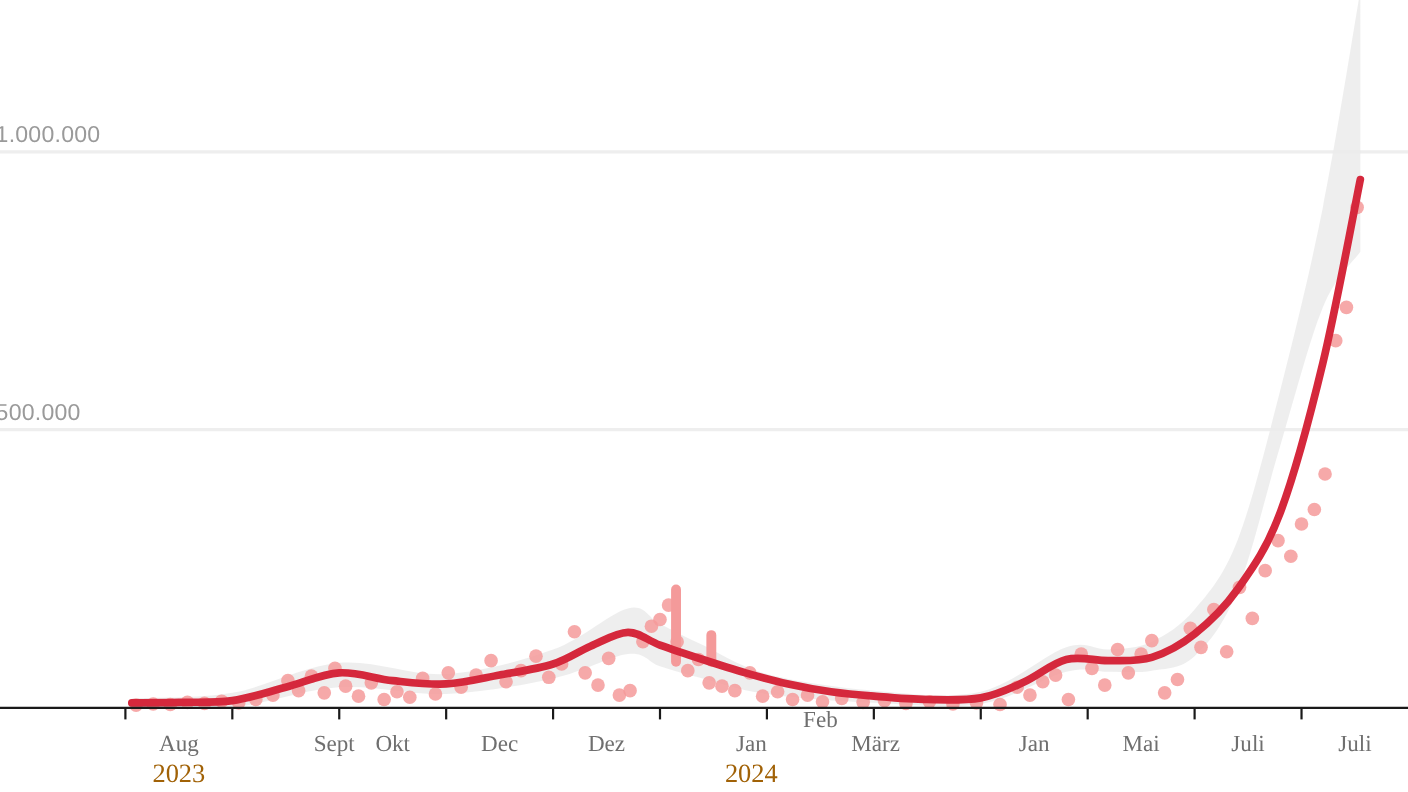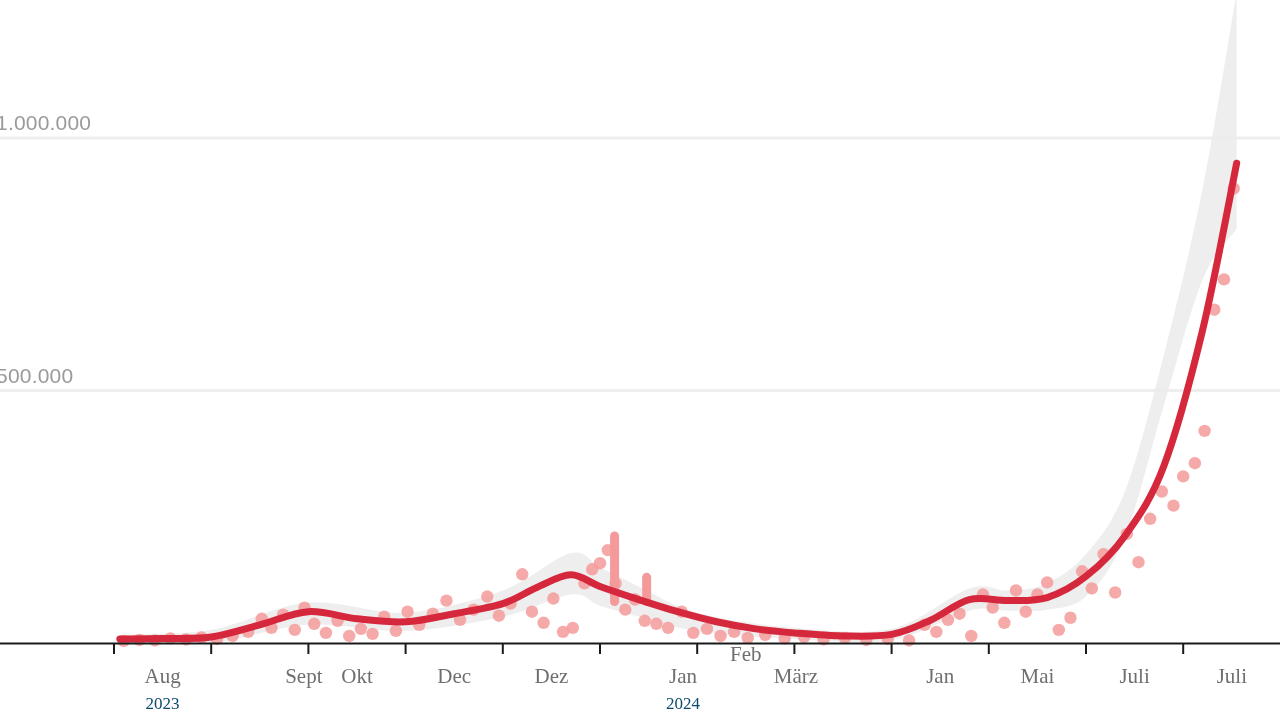--- a/index.html
+++ b/index.html
@@ -41,22 +41,22 @@
     font-size: 21px;
     color: #6f6f6f;
     font-family: Liberation Serif, serif;
     text-align: center;
     white-space: nowrap;
     transform: translateX(-50%);
     line-height: 28px;
   }
   .x-tick-year {
     display: block;
-    font-size: 17px;
-    color: #0c4a6e;
+    font-size: 24px;
+    color: #a16207;
   }
 </style>
 </head>
 <body>
 
 <div id="chart-root">
 
   <svg class="plot-svg" id="plot-svg" viewBox="0 0 1280 720" preserveAspectRatio="none">
 
     <g id="gridlines-group">

